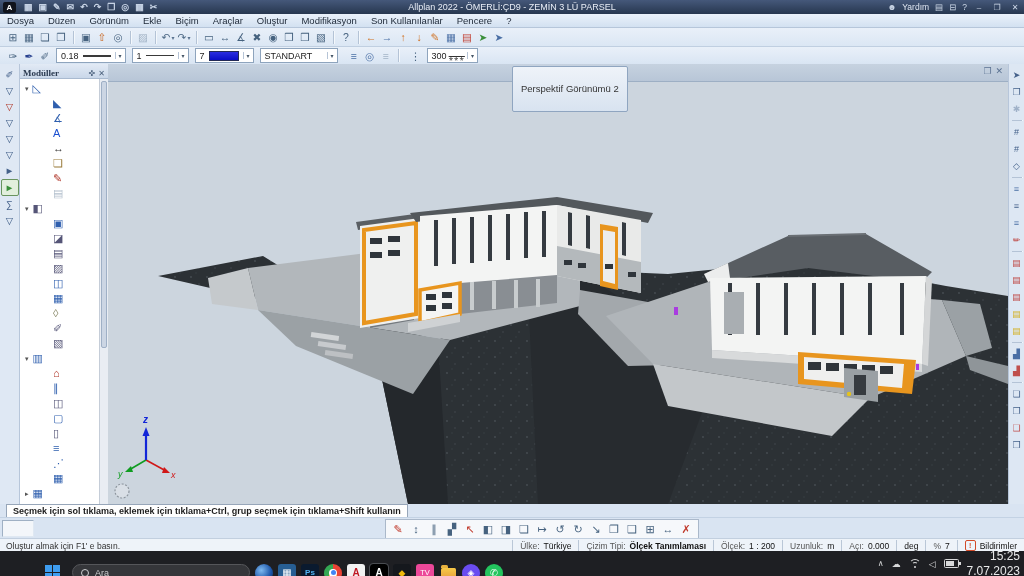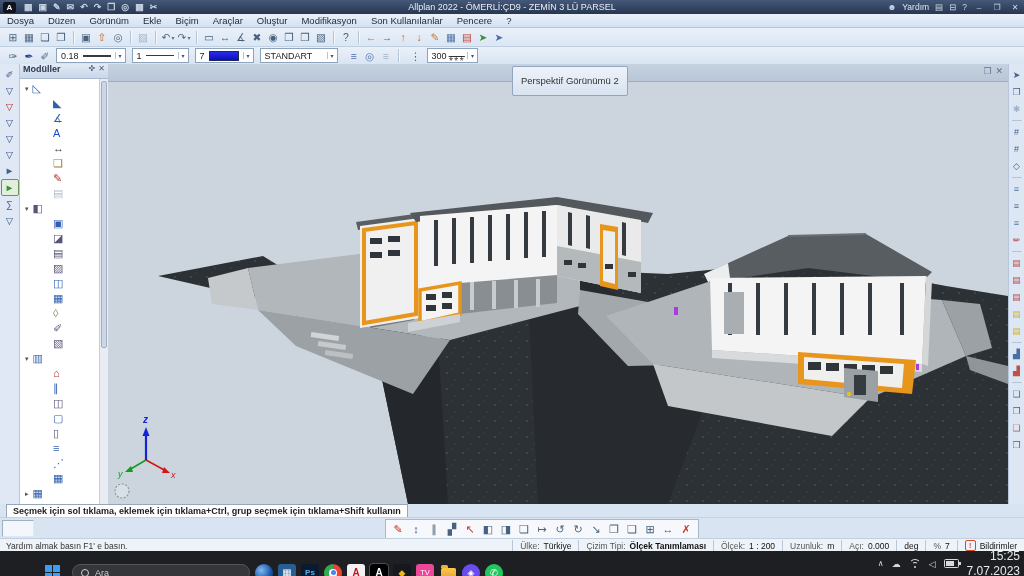--- a/index.html
+++ b/index.html
@@ -50,40 +50,40 @@
   #main{position:absolute;left:0;top:64px;width:1024px;height:440px;background:#dfe8f4;}
   #left-strip{position:absolute;left:0;top:0;width:20px;height:440px;background:#dfe8f4;border-right:1px solid #b7c6da;
     display:flex;flex-direction:column;align-items:center;padding-top:3px;box-sizing:border-box;}
   #left-strip .ticon{width:16px;height:15px;display:flex;align-items:center;justify-content:center;
     font-size:9.5px;color:#44618a;margin-bottom:1px;}
   #left-strip .ticon b{font-weight:normal;}
   #left-strip .ticon.active{border:1px solid #69945f;background:#e2efdd;border-radius:2px;}
 
   #modules-panel{position:absolute;left:20px;top:0;width:88px;height:440px;background:#f7f9fc;border-right:1px solid #9fb0c4;}
   #mod-head{height:14px;background:linear-gradient(#e2eaf5,#c9d7e9);border-bottom:1px solid #a9bad0;
-    display:flex;align-items:flex-start;font-size:9px;color:#2a3a50;padding:0 3px;}
+    display:flex;align-items:flex-end;font-size:9px;color:#2a3a50;padding:0 3px;font-family:Liberation Serif, serif;}
   #mod-head b{font-weight:bold;flex:1;}
   #mod-head .g{font-size:8px;color:#4c627e;margin-left:3px;}
   #mod-list{position:absolute;left:0;top:15px;bottom:0;right:8px;background:#fff;overflow:hidden;padding-top:2px;}
   .mrow{height:15px;display:flex;align-items:center;font-size:11px;color:#55718f;}
   .mrow b{font-weight:normal;line-height:13px;}
   .mrow .caret{font-style:normal;font-size:7px;color:#555;margin-right:4px;}
   .mrow.hdr{margin-left:5px;}
   .mrow:not(.hdr){margin-left:33px;}
   .mrow.dim{opacity:.45;}
   #mod-scroll{position:absolute;right:0;top:15px;bottom:0;width:8px;background:#e9edf3;border-left:1px solid #c5cdd8;}
   #mod-scroll .thumb{position:absolute;left:1px;right:1px;top:2px;height:265px;background:#ccd6e4;
     border:1px solid #9fb0c6;border-radius:2px;}
 
   
   #viewport{position:absolute;left:108px;top:0;width:900px;height:440px;background:#ccd5de;overflow:hidden;}
   #scene{position:absolute;left:0;top:0;}
   #vp-strip{position:absolute;left:0;top:0;width:900px;height:17px;
     background:linear-gradient(#c6d2e0,#b8c6d7);border-bottom:1px solid #9dafc4;}
-  #vp-tab{position:absolute;left:404px;top:2px;height:12px;line-height:12px;padding:8px 8px;
+  #vp-tab{position:absolute;left:404px;top:2px;height:12px;line-height:12px;padding:16px 8px;
     background:linear-gradient(#eef3f9,#d8e3f0);border:1px solid #8fa5c0;border-radius:2px;
     font-size:9.5px;color:#333;}
   #vp-ctrl{position:absolute;right:5px;top:2px;font-size:9px;color:#5b7292;display:flex;gap:4px;}
 
   #right-strip{position:absolute;left:1008px;top:0;width:16px;height:440px;background:#dde7f3;border-left:1px solid #b7c6da;
     display:flex;flex-direction:column;align-items:center;padding-top:4px;box-sizing:border-box;}
   #right-strip .ticon{width:14px;height:14px;display:flex;align-items:center;justify-content:center;
     font-size:9px;color:#44618a;margin-bottom:3px;}
   #right-strip .ticon b{font-weight:normal;}
   #right-strip .ticon.dim{opacity:.4;}
@@ -758,21 +758,21 @@
         <span class="ticon">
           <b>↔</b>
         </span>
         <span class="ticon">
           <b style="color: rgb(192, 57, 43);">✗</b>
         </span>
       </span>
   </div>
 
   <div id="status-row">
-    <span id="status-help">Yardım almak basın F1' e basın.</span>
+    <span id="status-help">Oluştur almak için F1' e basın.</span>
     <span class="seg">
       <span class="lab">Ülke:</span>
         <span class="val">Türkiye</span>
     </span>
     <span class="seg">
       <span class="lab">Çizim Tipi:</span>
         <span class="val bold">Ölçek Tanımlaması</span>
     </span>
     <span class="seg">
       <span class="lab">Ölçek:</span>

